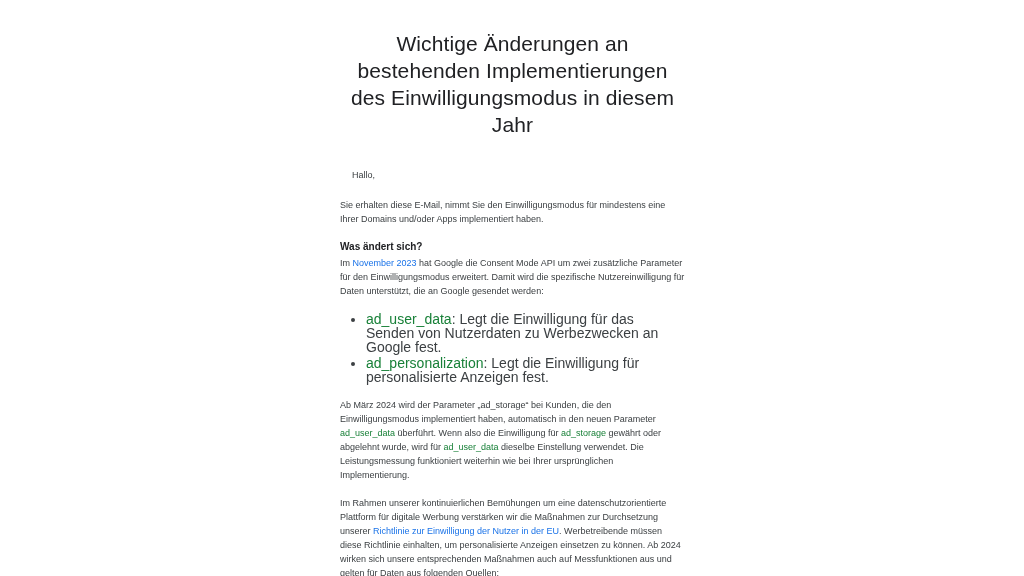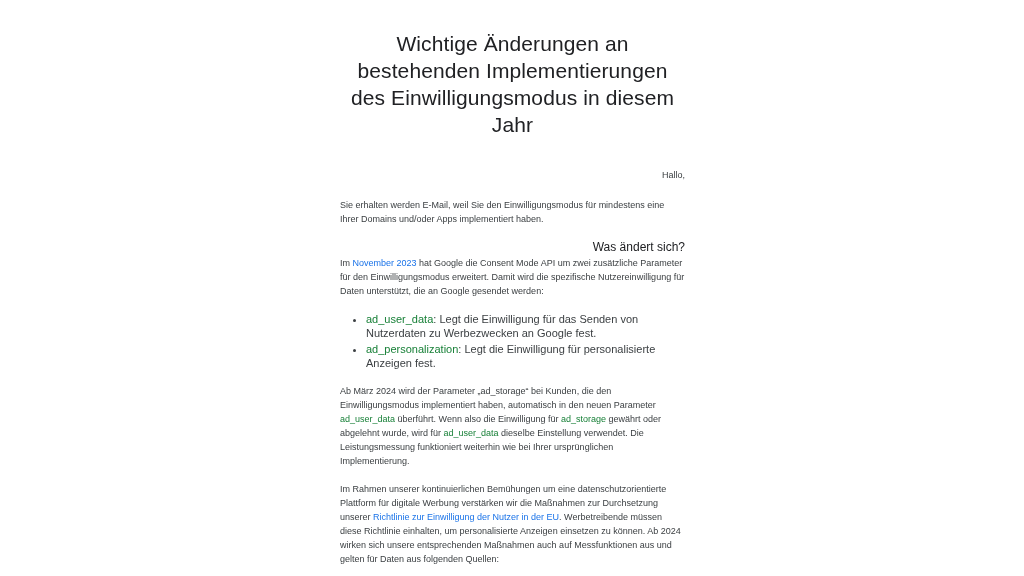--- a/index.html
+++ b/index.html
@@ -39,64 +39,62 @@
   .para {
     margin: 0 0 14px 0;
     font-size: 9px;
     line-height: 14px;
     color: #3c4043;
   }
   .para.tight {
   }
   .greeting {
     margin: 0 0 16px 12px;
-    text-align: right;
   }
   h2.section {
-    font-size: 12px;
+    font-size: 10px;
     line-height: 14px;
-    font-weight: normal;
+    font-weight: bold;
     color: #202124;
     margin: 0 0 2px 0;
-    text-align: right;
   }
   .link {
     color: #1a73e8;
     text-decoration: none;
   }
   .code {
     color: #188038;
     font-family: "Liberation Sans", sans-serif;
   }
   ul.bullets {
     margin: 2px 0 14px 0;
     padding-left: 26px;
     list-style: disc;
   }
   ul.bullets li {
-    font-size: 11px;
+    font-size: 14px;
     line-height: 14px;
     color: #3c4043;
     margin-bottom: 2px;
   }
   ul.bullets li::marker {
     color: #3c4043;
   }
 </style>
 </head>
 <body>
 
 <div class="page">
   <div class="doc">
 
     <h1 class="title">Wichtige Änderungen an bestehenden Implementierungen des Einwilligungsmodus in diesem Jahr</h1>
 
     <p class="para greeting">Hallo,</p>
 
-    <p class="para">Sie erhalten werden E-Mail, weil Sie den Einwilligungsmodus für mindestens eine Ihrer Domains und/oder Apps implementiert haben.</p>
+    <p class="para">Sie erhalten diese E-Mail, nimmt Sie den Einwilligungsmodus für mindestens eine Ihrer Domains und/oder Apps implementiert haben.</p>
 
     <h2 class="section">Was ändert sich?</h2>
 
     <p class="para tight"><span>Im </span><a class="link" href="#">November 2023</a><span> hat Google die Consent Mode API um zwei zusätzliche Parameter für den Einwilligungsmodus erweitert. Damit wird die spezifische Nutzereinwilligung für Daten unterstützt, die an Google gesendet werden:</span></p>
 
     <ul class="bullets">
       <li><span class="code">ad_user_data</span><span>: Legt die Einwilligung für das Senden von Nutzerdaten zu Werbezwecken an Google fest.</span></li>
       <li><span class="code">ad_personalization</span><span>: Legt die Einwilligung für personalisierte Anzeigen fest.</span></li>
     </ul>
 

